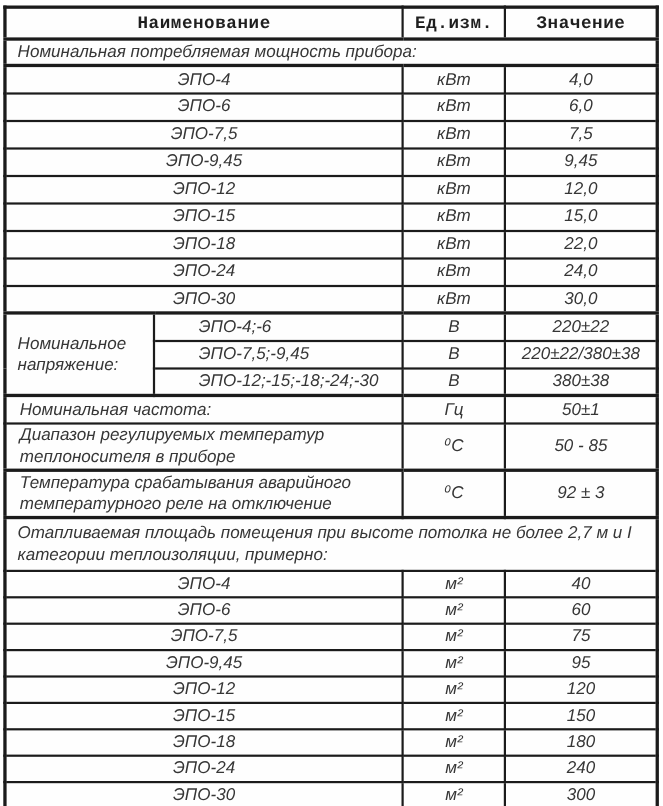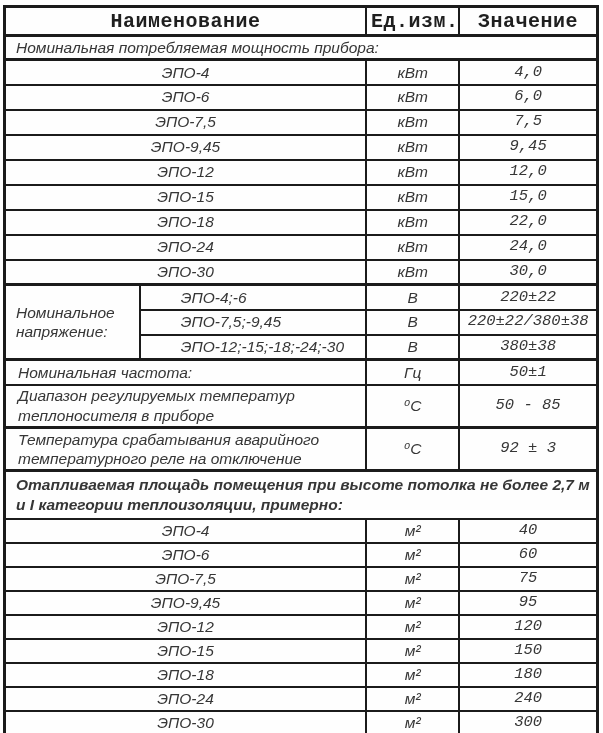--- a/index.html
+++ b/index.html
@@ -36,49 +36,49 @@
     font-size: 15.5px;
     line-height: 1.25;
     vertical-align: middle;
     overflow: hidden;
     background: #fefefe;
   }
   tr.hdr-row th {
     font-family: "Liberation Mono", "DejaVu Sans Mono", monospace;
     font-style: normal;
     font-weight: bold;
-    font-size: 20px;
+    font-size: 16px;
     letter-spacing: 0.5px;
     color: #1f1f1f;
     text-align: center;
     height: 26px;
     border-bottom-width: 3px;
   }
   tr { height: 25px; }
   tr.tall  { height: 43px; }
   tr.h24   { height: 24px; }
   tr.section-row { height: 24px; }
-  tr.section-row.tall2 { height: 48px; font-weight: bold; }
+  tr.section-row.tall2 { height: 48px; }
   tr.thick td { border-top-width: 3px; }
 
   td.section-label {
     text-align: left;
     padding-left: 10px;
     margin-left: 43px;
   }
   td.name-cell.center { text-align: center; }
   td.name-cell.left   { text-align: left; padding-left: 12px; }
   td.name-cell.sub    { text-align: left; padding-left: 40px; }
   td.group-label {
     text-align: left;
     padding-left: 10px;
     margin-top: 12px;
   }
   td.unit-cell  { text-align: center; }
-  td.value-cell { text-align: center; font-family: Liberation Mono, monospace; }
+  td.value-cell { text-align: center; }
 </style>
 </head>
 <body>
 
 <div class="page">
   <table class="spec">
     <colgroup>
       <col class="c-groupname">
       <col class="c-name">
       <col class="c-unit">

